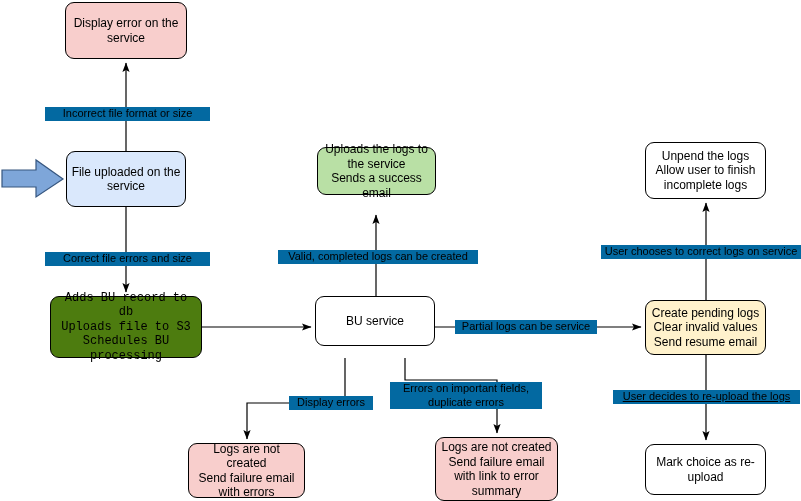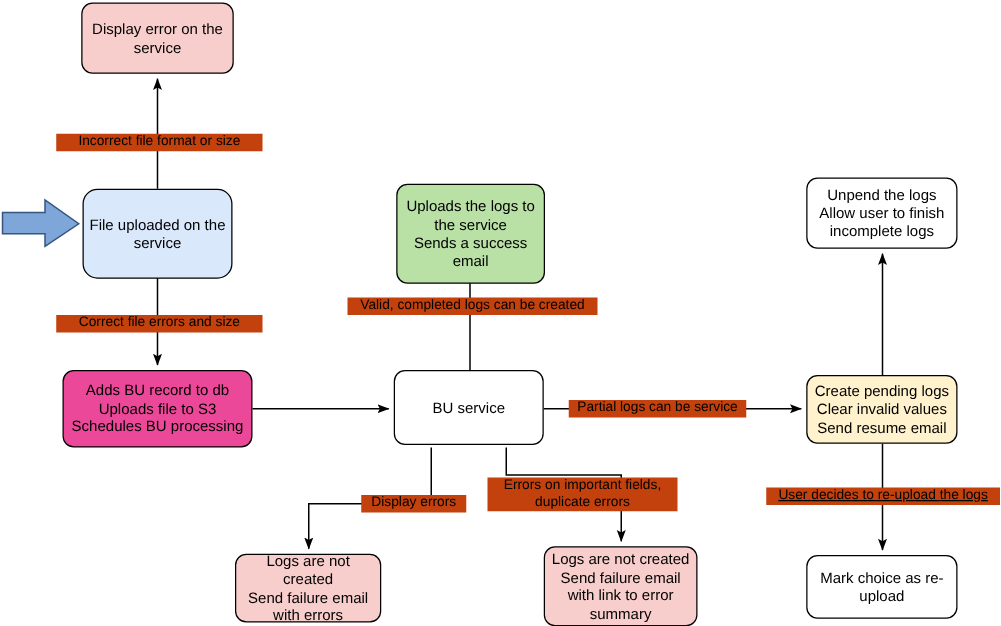--- a/index.html
+++ b/index.html
@@ -39,21 +39,21 @@
     padding: 2px 4px;
     background: #ffffff;
   }
   .edge-label {
     position: absolute;
     font-size: 11px;
     line-height: 13.5px;
     color: #000000;
     text-align: center;
     white-space: pre-line;
-    background: #c2410c;
+    background: #0369a1;
     padding: 0 2px;
     box-sizing: border-box;
   }
 </style>
 </head>
 <body>
 
 <div id="canvas">
 
   <svg class="edges" viewBox="0 0 801 501">
@@ -100,33 +100,33 @@
     </g>
 
     <g>
       <path d="M2,170 L36,170 L36,160 L63,179 L36,197 L36,187 L2,187 Z" fill="#7ea6d9" stroke="#36567f" stroke-width="1.2" stroke-linejoin="miter"></path>
     </g>
   </svg>
 
   <div class="node" style="left:65px;top:2px;width:122px;height:57px;background:#f8cecc;">Display error on the
 service</div>
 
-  <div class="node" style="left:66px;top:151px;width:120px;height:72px;background:#dae8fc;border-radius:12px;">File uploaded on the
+  <div class="node" style="left:66px;top:151px;width:120px;height:56px;background:#dae8fc;">File uploaded on the
 service</div>
 
-  <div class="node" style="left:50px;top:296px;width:152px;height:62px;background:#ec4899;">Adds BU record to db
+  <div class="node" style="left:50px;top:296px;width:152px;height:62px;background:#4d7c0f;font-family:Liberation Mono, monospace;">Adds BU record to db
 Uploads file to S3
 Schedules BU processing</div>
 
-  <div class="node" style="left:317px;top:147px;width:119px;height:80px;background:#b9e0a5;">Uploads the logs to
+  <div class="node" style="left:317px;top:147px;width:119px;height:48px;background:#b9e0a5;">Uploads the logs to
 the service
 Sends a success
 email</div>
 
-  <div class="node" style="left:315px;top:296px;width:120px;height:60px;background:#ffffff;">BU service</div>
+  <div class="node" style="left:315px;top:296px;width:120px;height:50px;background:#ffffff;">BU service</div>
 
   <div class="node" style="left:645px;top:142px;width:121px;height:57px;background:#ffffff;">Unpend the logs
 Allow user to finish
 incomplete logs</div>
 
   <div class="node" style="left:645px;top:300px;width:121px;height:55px;background:#fff2cc;">Create pending logs
 Clear invalid values
 Send resume email</div>
 
   <div class="node" style="left:188px;top:443px;width:117px;height:55px;background:#f8cecc;">Logs are not created
@@ -138,22 +138,23 @@
 with link to error
 summary</div>
 
   <div class="node" style="left:645px;top:444px;width:121px;height:51px;background:#ffffff;">Mark choice as re-
 upload</div>
 
   <div class="edge-label" style="left:45px;top:107px;width:165px;">Incorrect file format or size</div>
 
   <div class="edge-label" style="left:45px;top:252px;width:165px;">Correct file errors and size</div>
 
-  <div class="edge-label" style="left:278px;top:238px;width:200px;">Valid, completed logs can be created</div>
+  <div class="edge-label" style="left:278px;top:250px;width:200px;">Valid, completed logs can be created</div>
 
+  <div class="edge-label" style="left:601px;top:245px;width:200px;">User chooses to correct logs on service</div>
 
   <div class="edge-label" style="left:455px;top:320px;width:142px;">Partial logs can be service</div>
 
   <div class="edge-label" style="left:289px;top:396px;width:84px;">Display errors</div>
 
   <div class="edge-label" style="left:390px;top:382px;width:152px;">Errors on important fields,
 duplicate errors</div>
 
   <div class="edge-label" style="left:613px;top:390px;width:187px;text-decoration:underline;">User decides to re-upload the logs</div>
 

